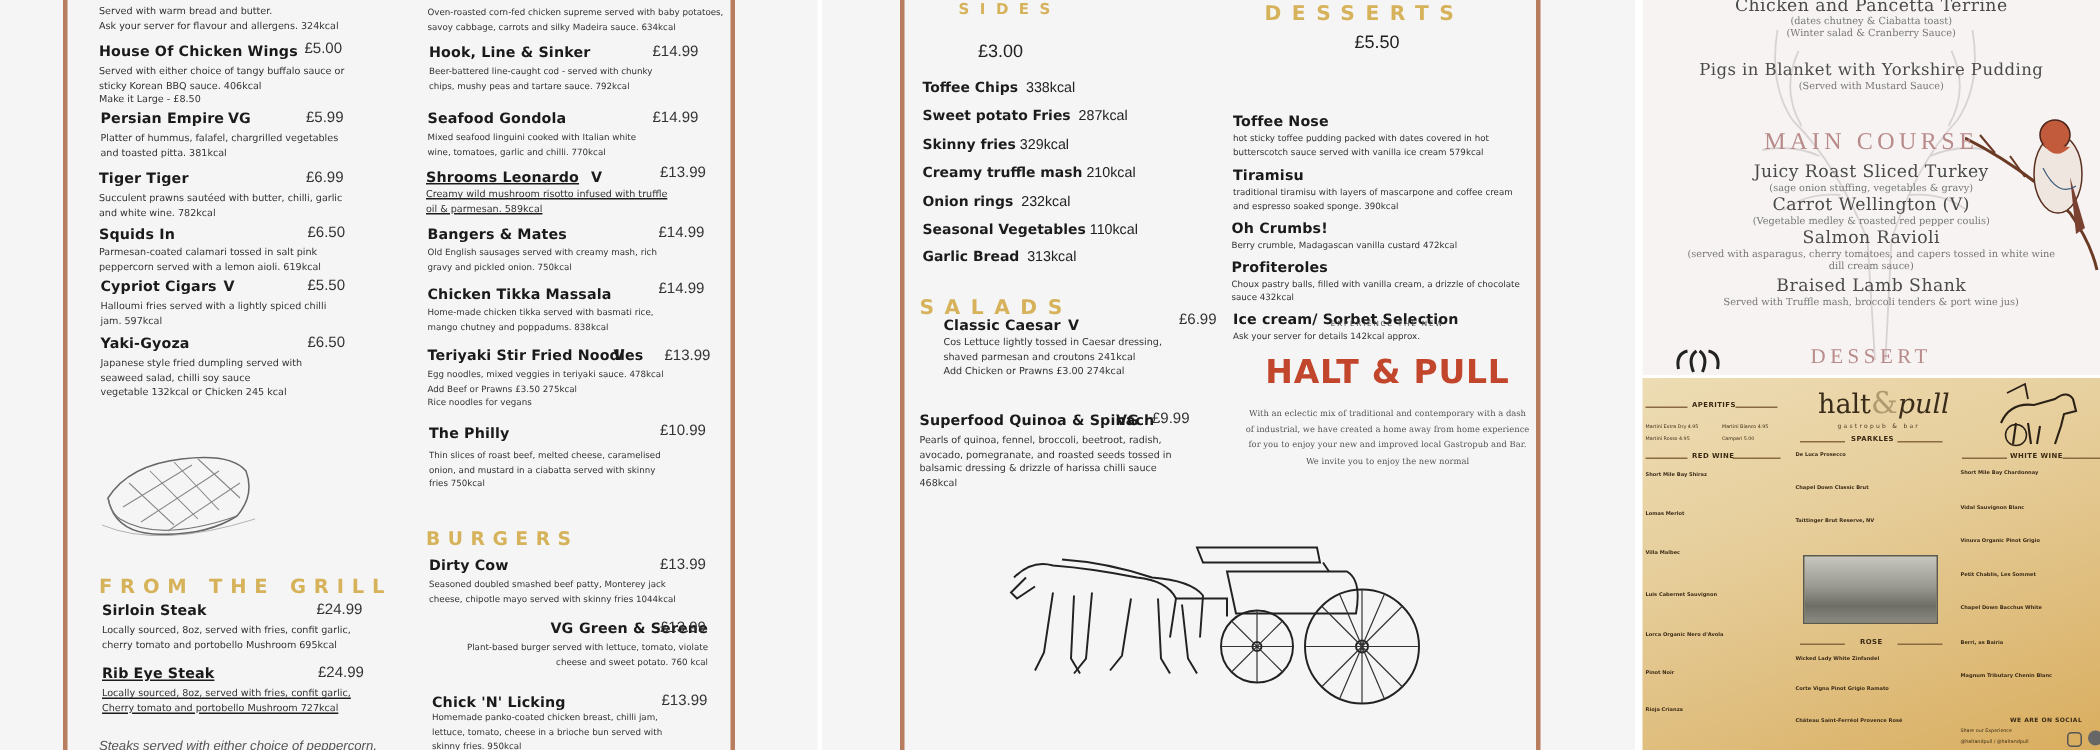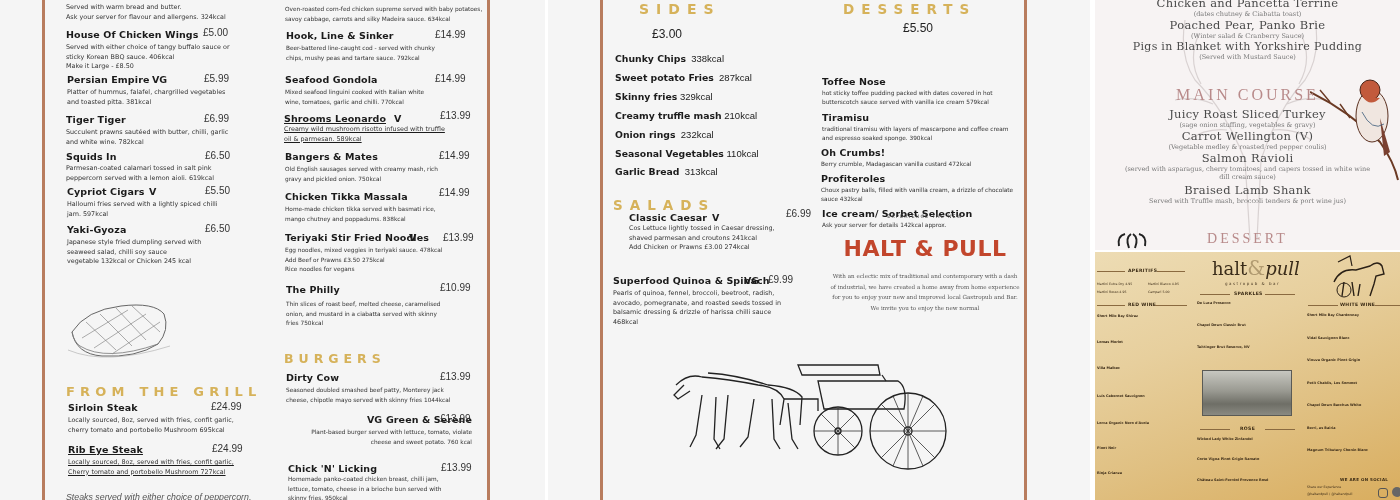--- a/index.html
+++ b/index.html
@@ -208,24 +208,24 @@
   <div class="idesc" style="margin-top:1px; font-size:5.8px">Homemade panko-coated chicken breast, chilli jam,</div>
   <div class="idesc" style="margin-top:0; font-size:5.8px">lettuce, tomato, cheese in a brioche bun served with</div>
   <div class="idesc" style="margin-top:0; font-size:5.8px">skinny fries. 950kcal</div>
 </div>
 
 <div class="panel" id="p2" style="left:548px; width:542px;">
   <div class="border-l" style="left:52px"></div>
   <div class="border-l" style="left:476px"></div>
 </div>
 
-<div class="section-title" style="left:639px; top:1px; font-size:14px; letter-spacing:7px;">SIDES</div>
+<div class="section-title" style="left:639px; top:1px; font-size:10px; letter-spacing:7px;">SIDES</div>
 <div style="position:absolute; left:652px; top:27px; font-size:12px; color:#222;">£3.00</div>
 
-<div class="side-row" style="top:53px"><b>Chunky Chips</b>&nbsp; <span class="k">338kcal</span></div>
+<div class="side-row" style="top:53px"><b>Toffee Chips</b>&nbsp; <span class="k">338kcal</span></div>
 <div class="side-row" style="top:72px"><b>Sweet potato Fries</b>&nbsp; <span class="k">287kcal</span></div>
 <div class="side-row" style="top:91px"><b>Skinny fries</b> <span class="k">329kcal</span></div>
 <div class="side-row" style="top:110px"><b>Creamy truffle mash</b> <span class="k">210kcal</span></div>
 <div class="side-row" style="top:129px"><b>Onion rings</b>&nbsp; <span class="k">232kcal</span></div>
 <div class="side-row" style="top:148px"><b>Seasonal Vegetables</b> <span class="k">110kcal</span></div>
 <div class="side-row" style="top:166px"><b>Garlic Bread</b>&nbsp; <span class="k">313kcal</span></div>
 
 <div class="section-title" style="left:613px; top:197px; font-size:13.5px; letter-spacing:7px;">SALADS</div>
 
 <div class="item" style="left:613px; top:212px; width:185px;margin-left:16px;">
@@ -321,21 +321,20 @@
   <svg style="position:absolute; left:20px; top:232px;" width="34" height="18" viewBox="0 0 34 18">
     <path d="M4 14 Q2 4 10 2 M14 16 Q10 6 16 2 M20 16 Q24 6 18 2 M30 14 Q32 4 24 2" fill="none" stroke="#222" stroke-width="2"></path>
   </svg>
 </div>
 
 <div class="xm" style="top:-4px">
   <div class="xm-name">Chicken and Pancetta Terrine</div>
   <div class="xm-sub">(dates chutney &amp; Ciabatta toast)</div>
 </div>
 <div class="xm" style="top:18px">
-  <div class="xm-name">Poached Pear, Panko Brie</div>
   <div class="xm-sub">(Winter salad &amp; Cranberry Sauce)</div>
 </div>
 <div class="xm" style="top:40px">
   <div class="xm-name" style="font-size:11px">Pigs in Blanket with Yorkshire Pudding</div>
   <div class="xm-sub">(Served with Mustard Sauce)</div>
 </div>
 <div class="xm" style="top:86px">
   <div class="xm-head">MAIN COURSE</div>
 </div>
 <div class="xm" style="top:107px">

